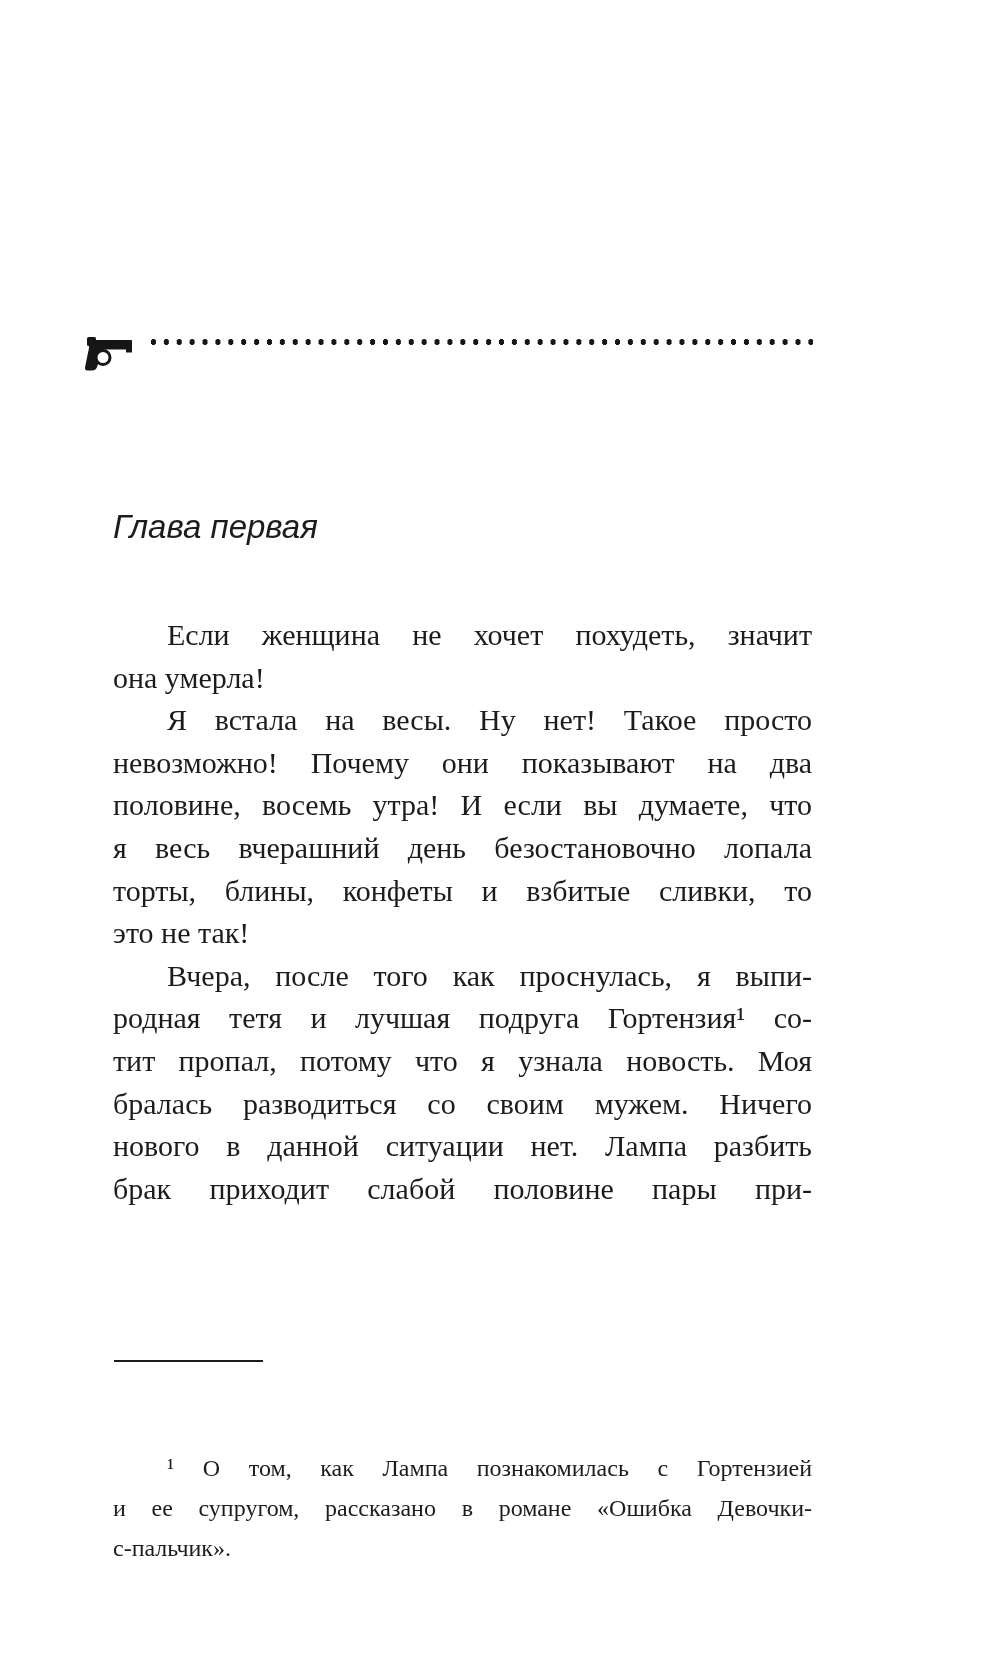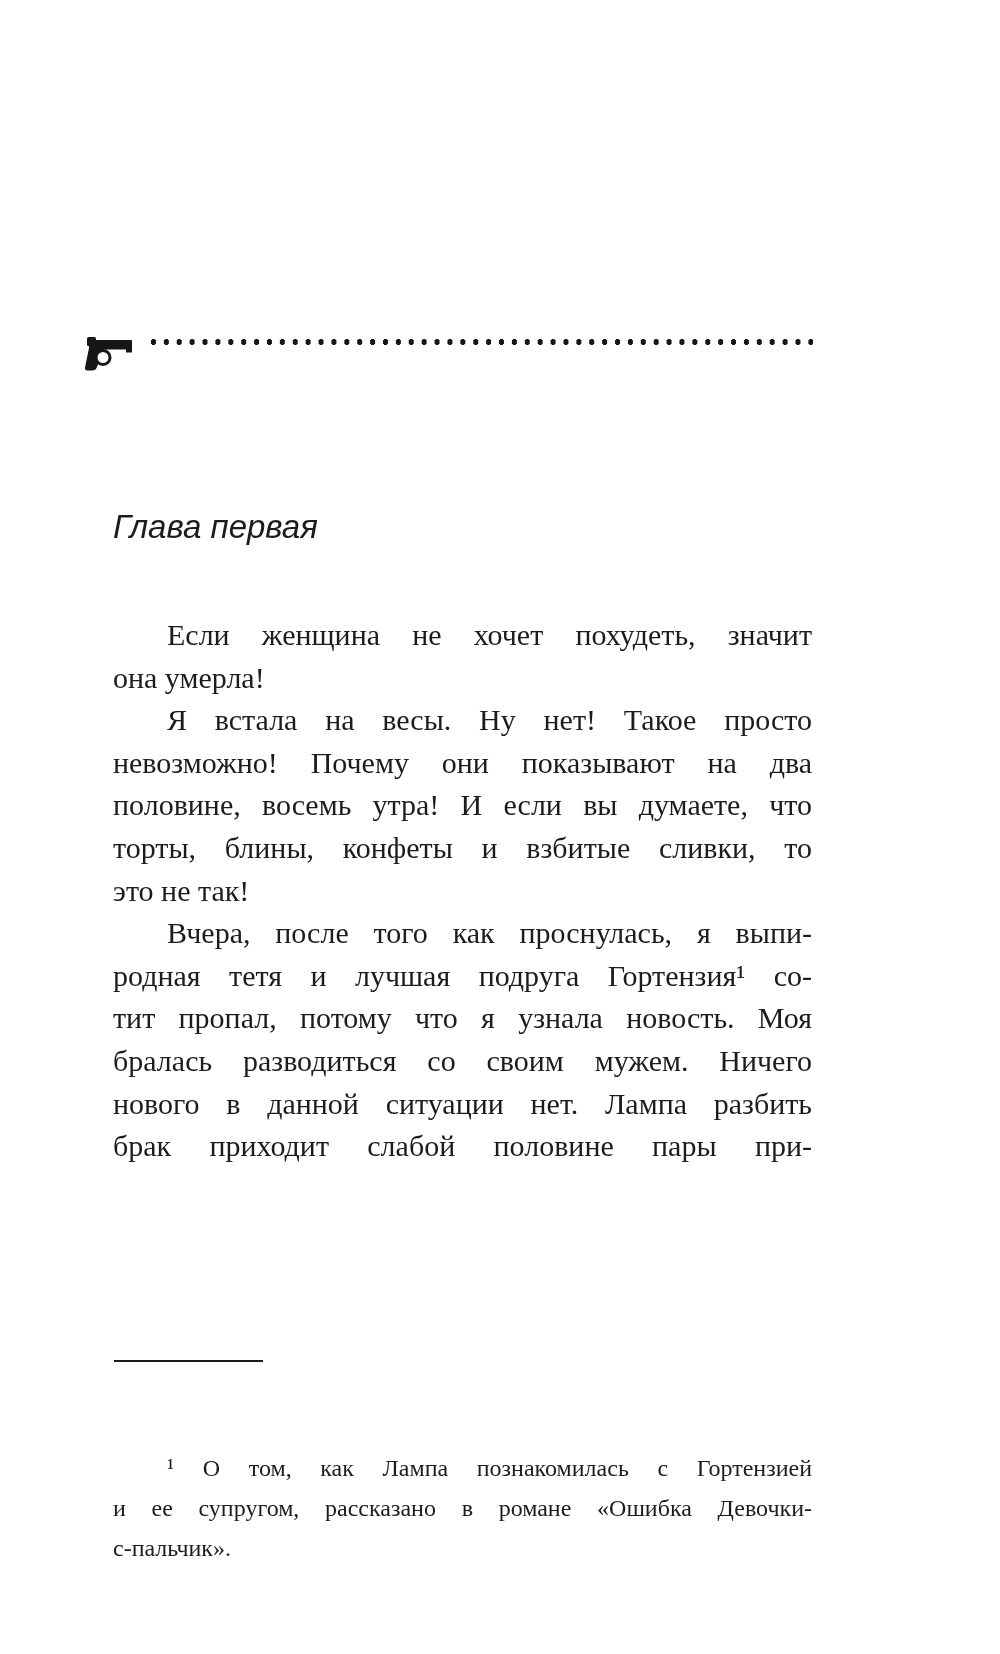--- a/index.html
+++ b/index.html
@@ -113,20 +113,21 @@
   </div>
 
   <h1 class="chapter-title">Глава первая</h1>
 
   <div class="body-text">
     <div class="text-line indent">Если женщина не хочет похудеть, значит</div>
     <div class="text-line align-left">она умерла!</div>
     <div class="text-line indent">Я встала на весы. Ну нет! Такое просто</div>
     <div class="text-line">невозможно! Почему они показывают на два</div>
     <div class="text-line">половине, восемь утра! И если вы думаете, что</div>
+    <div class="text-line">я весь вчерашний день безостановочно лопала</div>
     <div class="text-line">торты, блины, конфеты и взбитые сливки, то</div>
     <div class="text-line align-left">это не так!</div>
     <div class="text-line indent">Вчера, после того как проснулась, я выпи-</div>
     <div class="text-line">родная тетя и лучшая подруга Гортензия¹ со-</div>
     <div class="text-line">тит пропал, потому что я узнала новость. Моя</div>
     <div class="text-line">бралась разводиться со своим мужем. Ничего</div>
     <div class="text-line">нового в данной ситуации нет. Лампа разбить</div>
     <div class="text-line">брак приходит слабой половине пары при-</div>
   </div>
 

